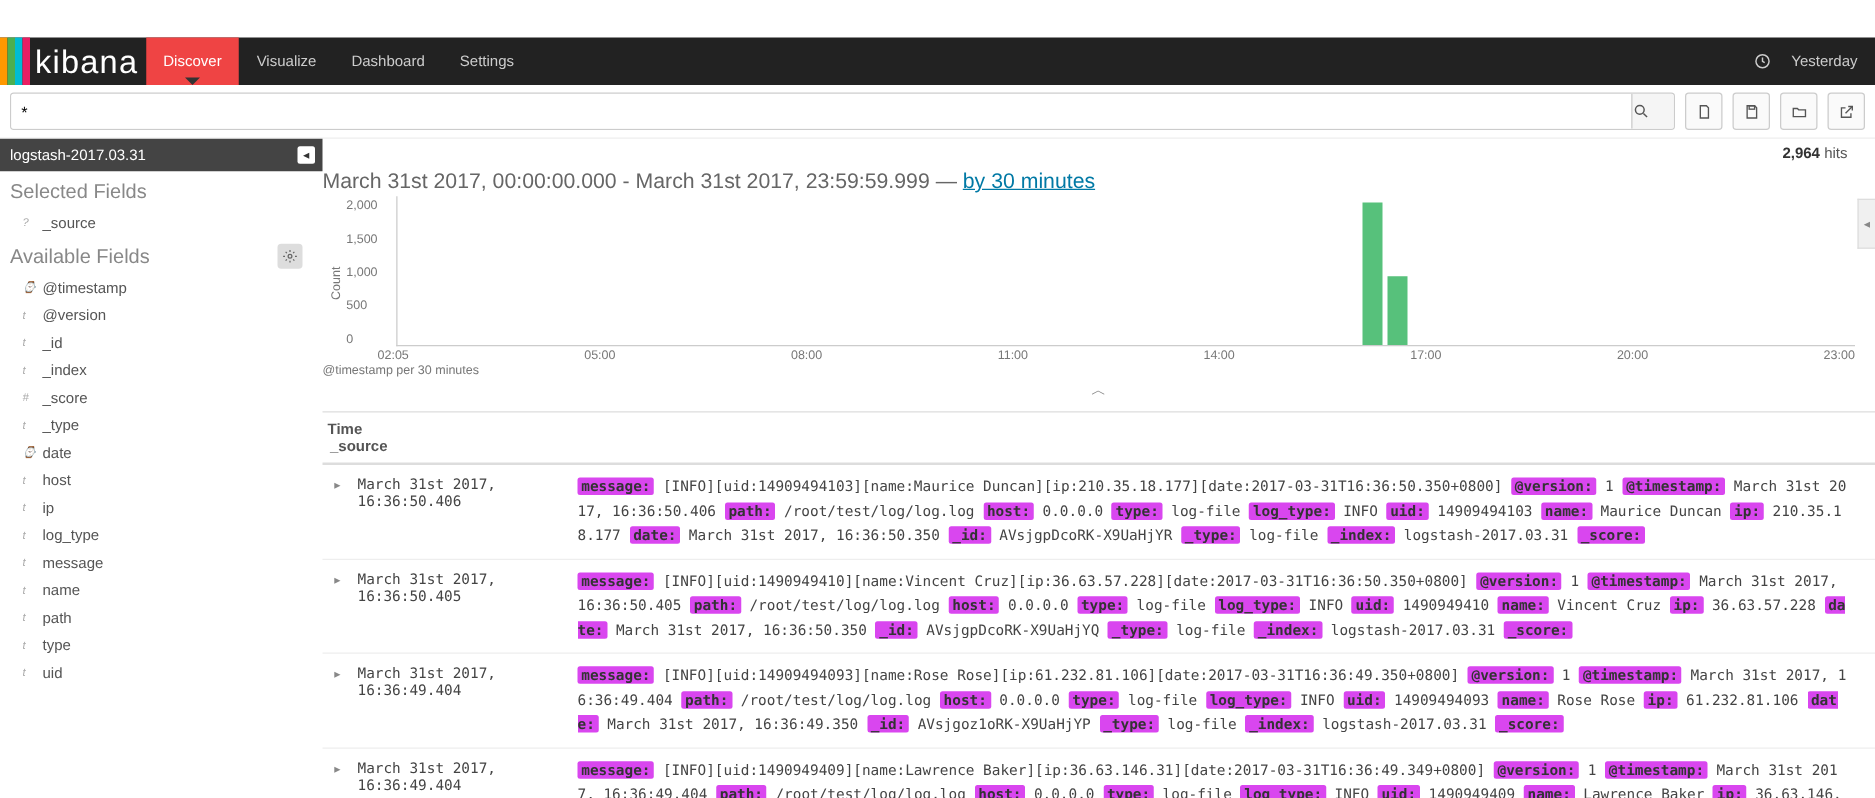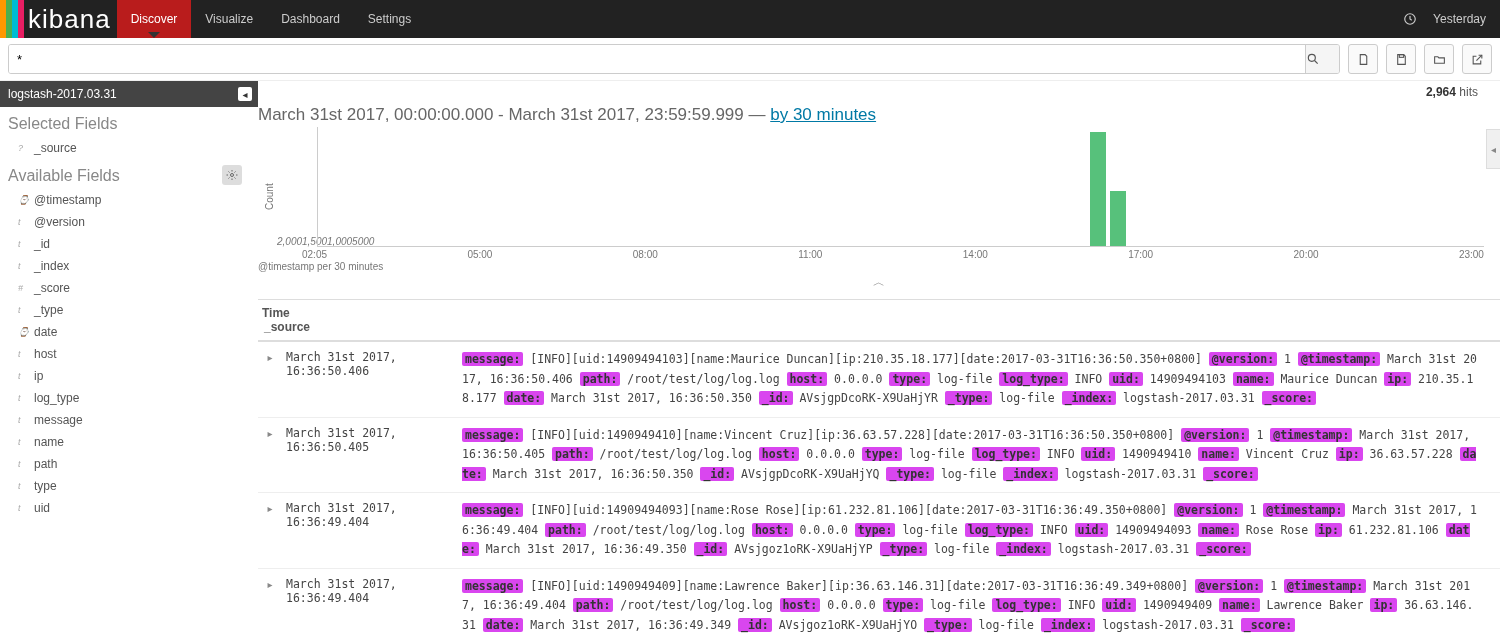--- a/index.html
+++ b/index.html
@@ -1,26 +1,26 @@
 <!DOCTYPE html>
 <html><head>
 <meta charset="utf-8">
 <style>
 * { box-sizing: border-box; margin: 0; padding: 0; }
 body { font-family: -apple-system, "Helvetica Neue", Arial, sans-serif; font-size: 12px; color: #333; background: #fff; width: 1500px; }
-.topbar { background: #222; height: 38px; display: flex; align-items: stretch; }
+.topbar { background: #222; height: 38px; display: flex; align-items: stretch; margin-top: 30px; }
 .logo-col { display: flex; align-items: center; padding: 0 6px 0 0; }
 .stripe { width: 6px; height: 38px; background: #ff9800; }
 .stripe2 { background: #4caf50; }
 .stripe3 { background: #00bcd4; }
 .stripe4 { background: #e91e63; }
 .logo-text { color: #fff; font-size: 26px; font-weight: 300; letter-spacing: 1px; margin-left: 4px; }
 .nav-tabs { display: flex; align-items: stretch; }
 .nav-tab { color: #ccc; font-size: 12px; padding: 0 14px; display: flex; align-items: center; cursor: pointer; position: relative; }
-.nav-tab.active { color: #fff; background: #b91c1c; }
+.nav-tab.active { color: #fff; background: #ef4444; }
 .nav-tab.active::after { content:""; position:absolute; bottom:-6px; left:50%; margin-left:-6px; border:6px solid transparent; border-top-color:#333; }
 .topbar-right { margin-left: auto; display: flex; align-items: center; color: #ccc; padding-right: 14px; gap: 16px; }
 .searchrow { display: flex; padding: 6px 8px; gap: 8px; background: #fff; border-bottom:1px solid #eee;}
 .search-wrap { flex: 1; display: flex; border: 1px solid #ccc; border-radius: 3px; overflow: hidden; }
 .search-input { flex: 1; border: none; padding: 6px 8px; font-size: 13px; outline: none; }
 .search-btn { background: #f5f5f5; border: none; border-left: 1px solid #ccc; width: 34px; cursor: pointer; color:#555;}
 .tool-btn { width: 30px; height: 30px; border:1px solid #ccc; border-radius:3px; background:#fafafa; cursor:pointer; color:#555; display:flex; align-items:center; justify-content:center;}
 .body-row { display: flex; }
 .sidebar { width: 258px; flex-shrink:0; background:#fff; }
 .indexbar { background:#444; color:#fff; padding:6px 8px; font-size:12px; display:flex; align-items:center; justify-content:space-between; }
@@ -29,21 +29,21 @@
 .side-field { padding:4px 8px 4px 18px; font-size:12px; color:#555; cursor:pointer; display:flex; align-items:center; gap:6px;}
 .ftype { font-size:9px; width:10px; color:#aaa; font-style:italic;}
 .gear { background:#ddd; color:#666; width:20px; height:20px; border-radius:3px; display:flex; align-items:center; justify-content:center; float:right; margin-right:8px; margin-top:-2px; cursor:pointer;}
 .main { flex:1; position:relative; }
 .hits { text-align:right; padding:4px 22px 0 0; font-size:12px; color:#555;}
 .hits b { color:#333; font-weight:bold;margin-top:12px;}
 .chart-head { font-size:17px; color:#666; padding:6px 0 2px; }
 .chart-head a { color:#0079a5; text-decoration:underline; cursor:pointer;}
 .chart-area { display:flex; height:140px; padding:0 16px 0 4px;}
 .ylab { writing-mode:vertical-rl; transform:rotate(180deg); font-size:10px; color:#777; text-align:center; padding:0 2px;}
-.yaxis { display:flex; flex-direction:row; justify-content:space-between; align-items:flex-end; padding:2px 4px 20px 0; font-size:10px; color:#777; width:40px;font-style:italic;}
+.yaxis { display:flex; flex-direction:column; justify-content:space-between; padding:2px 4px 20px 0; font-size:10px; color:#777; width:40px;}
 .plot { flex:1; position:relative; border-left:1px solid #ccc; border-bottom:1px solid #ccc; margin-bottom:20px;}
 .bar { position:absolute; bottom:0; width:16px; background:#57c17b;}
 .xaxis { position:absolute; left:44px; right:16px; top:122px; display:flex; justify-content:space-between; font-size:10px; color:#777; }
 .xlab { text-align:left; font-size:10px; color:#777; margin-top:-6px;}
 .collapse-btn { text-align:center; color:#888; cursor:pointer; font-size:12px; padding:2px 0 8px;}
 .side-collapse { position:absolute; right:0; top:48px; background:#f0f0f0; border:1px solid #ddd; border-right:none; width:14px; height:40px; display:flex; align-items:center; justify-content:center; color:#888; cursor:pointer; font-size:10px;}
 .doc-table { width:100%; }
 .doc-head { display:flex; border-top:1px solid #ddd; border-bottom:2px solid #ddd; padding:6px 0; font-size:12px; color:#555; font-weight:bold;flex-direction:column;}
 .col-toggle { width:24px; }
 .col-time { width:180px; padding-left:4px;}

